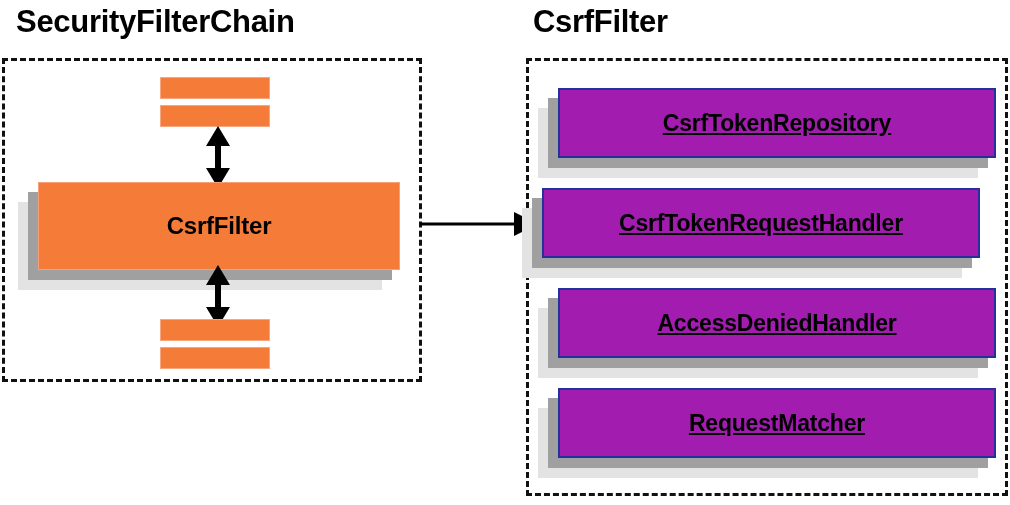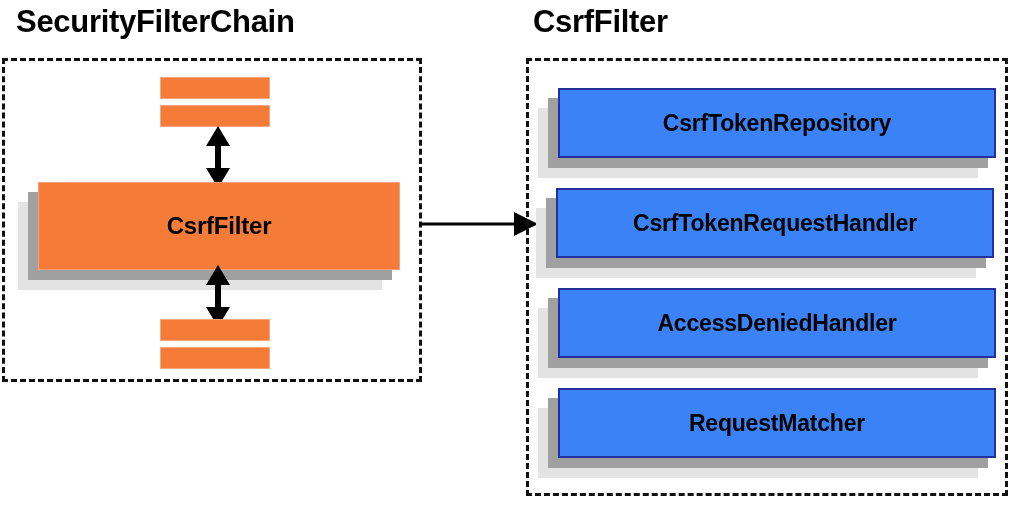--- a/index.html
+++ b/index.html
@@ -23,21 +23,21 @@
   
   .node{position:absolute;box-sizing:border-box;}
   .node .shadow-far,.node .shadow-near{position:absolute;box-sizing:border-box;}
   .node .shadow-far{background:#e3e3e3;}
   .node .shadow-near{background:#a0a0a0;}
   .node .face{position:absolute;box-sizing:border-box;
               display:flex;align-items:center;justify-content:center;}
   .node .face span{font-weight:bold;color:#000;line-height:1;white-space:nowrap;}
 
   
-  .node-blue .face{background:#3b82f6;border:2px solid #24309c;}
+  .node-blue .face{background:#a21caf;border:2px solid #24309c;text-decoration:underline;}
   .node-blue .face span{font-size:23px;letter-spacing:-0.2px;}
 
   
   .node-orange .face{background:#f47b38;border:1px solid #f5a07a;}
   .node-orange .face span{font-size:24px;letter-spacing:-0.2px;}
 
   
   .bar{position:absolute;background:#f47b38;border:1px solid #f7a680;
        box-sizing:border-box;}
 
@@ -89,21 +89,21 @@
   <div class="panel" id="panel-right"></div>
 
   <div class="node node-blue" style="left:538px;top:88px;width:458px;height:90px;">
     <div class="shadow-far" style="left:0px;top:20px;width:440px;height:70px;"></div>
     <div class="shadow-near" style="left:10px;top:10px;width:440px;height:70px;"></div>
     <div class="face" style="left:20px;top:0px;width:438px;height:70px;">
       <span>CsrfTokenRepository</span>
     </div>
   </div>
 
-  <div class="node node-blue" style="left:536px;top:188px;width:374px;height:90px;">
+  <div class="node node-blue" style="left:522px;top:188px;width:374px;height:90px;">
     <div class="shadow-far" style="left:0px;top:20px;width:440px;height:70px;"></div>
     <div class="shadow-near" style="left:10px;top:10px;width:440px;height:70px;"></div>
     <div class="face" style="left:20px;top:0px;width:438px;height:70px;">
       <span>CsrfTokenRequestHandler</span>
     </div>
   </div>
 
   <div class="node node-blue" style="left:538px;top:388px;width:458px;height:90px;">
     <div class="shadow-far" style="left:0px;top:20px;width:440px;height:70px;"></div>
     <div class="shadow-near" style="left:10px;top:10px;width:440px;height:70px;"></div>

